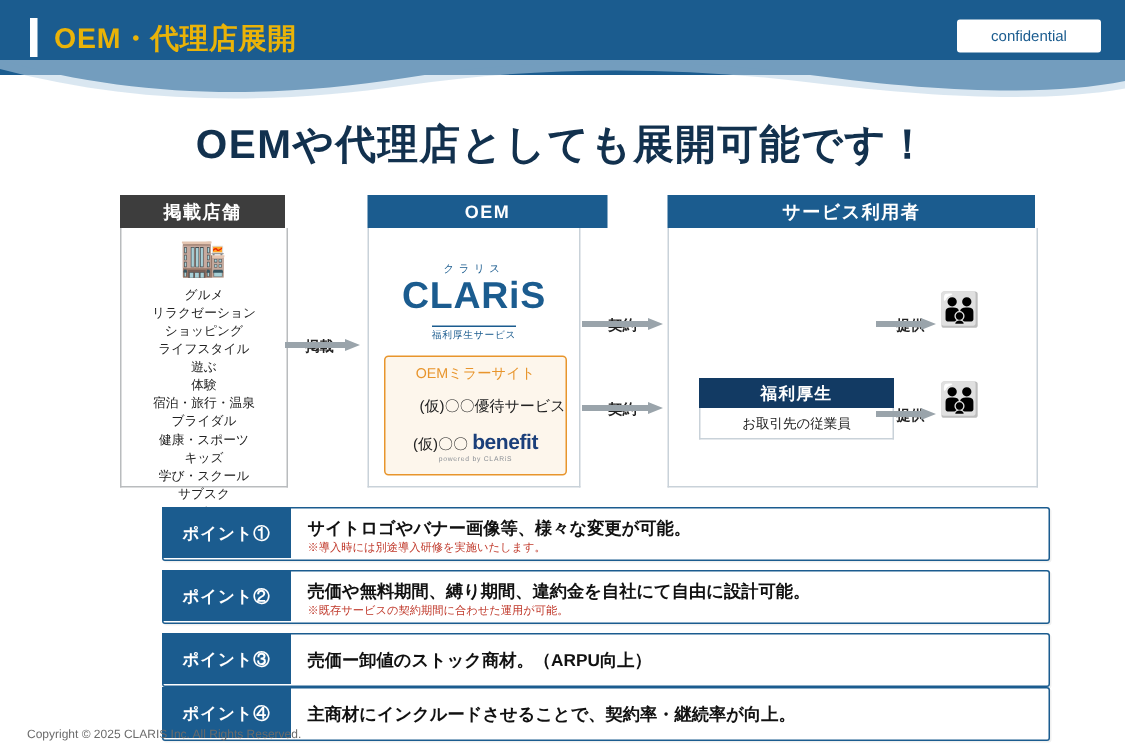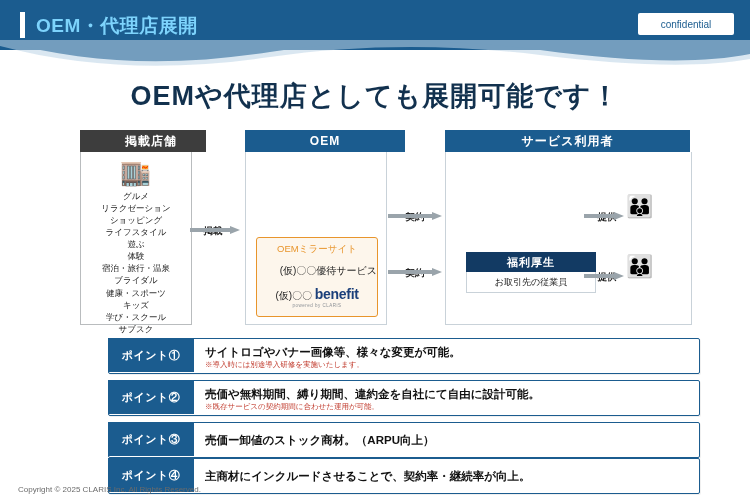--- a/index.html
+++ b/index.html
@@ -25,21 +25,21 @@
   }
   .header-bar {
     position: absolute;
     left: 20px; top: 12px;
     width: 5px; height: 26px;
     background: #ffffff;
   }
   .header-title {
     position: absolute;
     left: 36px; top: 13px;
-    color: #7dd3fc;
+    color: #eab308;
     font-size: 19px;
     font-weight: bold;
     letter-spacing: 0.5px;
   }
   .confidential {
     position: absolute;
     right: 16px; top: 13px;
     width: 96px; height: 22px;
     background: #ffffff;
     border-radius: 2px;
@@ -80,21 +80,21 @@
     letter-spacing: 1px;
   }
   .col-body {
     position: absolute;
     border: 1px solid #c9d2d9;
     border-top: none;
     background: #ffffff;
   }
 
   
-  #store-head { left: 80px; top: 130px; width: 110px; background: #3d3d3d; padding-left: 16px; }
+  #store-head { left: 80px; top: 130px; width: 110px; background: #3d3d3d; }
   #store-body { left: 80px; top: 152px; width: 110px; height: 172px; border-color:#b9bcbe; }
   .store-icon {
     position: absolute;
     left: 0; top: 8px;
     width: 110px;
     text-align: center;
     color: #1b5c8f;
     font-size: 25px;
     line-height: 1;
   }
@@ -308,20 +308,25 @@
 健康・スポーツ
 キッズ
 学び・スクール
 サブスク
 カーリース
 など</div>
 </div>
 
 <div class="col-head" id="oem-head">OEM</div>
 <div class="col-body" id="oem-body">
+  <div class="claris-logo">
+    <div class="claris-kana">クラリス</div>
+    <div class="claris-word">CLARiS</div>
+    <div class="claris-sub">福利厚生サービス</div>
+  </div>
   <div class="mirror-box">
     <div class="mirror-title">OEMミラーサイト</div>
     <div class="mirror-line1">(仮)〇〇優待サービス</div>
     <div class="mirror-line2">
       <span>(仮)〇〇</span>
       <span class="benefit-word">benefit</span>
       <span class="benefit-sub">powered by CLARiS</span>
     </div>
   </div>
 </div>

